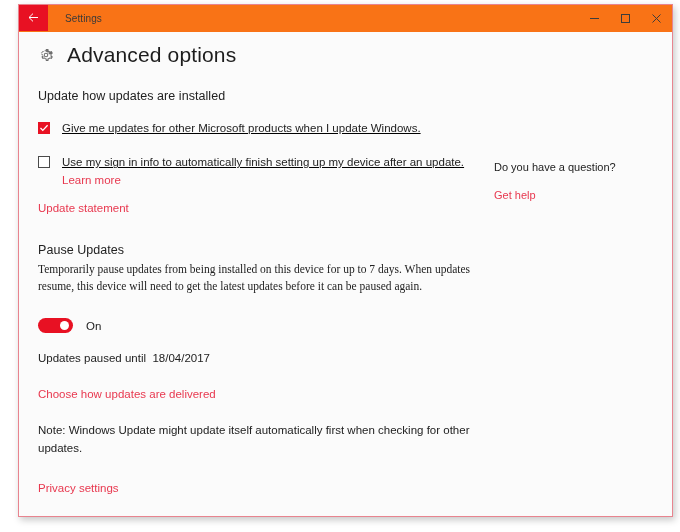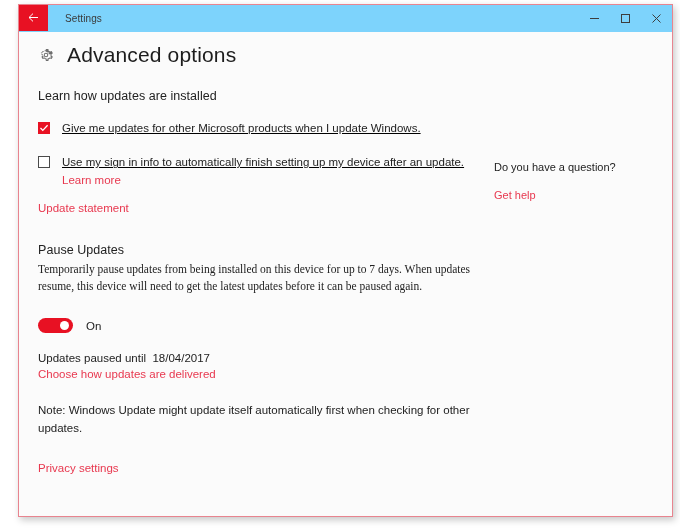--- a/index.html
+++ b/index.html
@@ -26,21 +26,21 @@
     border: 1px solid #e8848f;
     box-sizing: border-box;
     box-shadow: 2px 3px 7px rgba(0,0,0,0.22);
     overflow: hidden;
   }
 
   
   .titlebar {
     position: relative;
     height: 27px;
-    background: #7dd3fc;
+    background: #f97316;
     display: flex;
     align-items: stretch;
   }
   .back-button {
     width: 30px;
     height: 27px;
     background: #e81123;
     display: flex;
     align-items: center;
     justify-content: center;
@@ -198,21 +198,21 @@
     font-size: 11.5px;
     color: #222222;
     margin-left: 13px;
   }
   .paused-text {
     font-size: 11.5px;
     color: #222222;
     margin-top: 19px;
     white-space: pre;
   }
-  .spaced-link-1 { }
+  .spaced-link-1 { margin-top: 20px; }
   .note-text { margin-top: 20px; }
   .spaced-link-2 { margin-top: 21px; }
 </style>
 </head>
 <body>
 
 <div class="window">
 
   <div class="titlebar">
     <div class="back-button">
@@ -245,21 +245,21 @@
       <svg width="16" height="16" viewBox="0 0 24 24">
         <path fill="currentColor" d="M12 8.6a3.4 3.4 0 1 0 0 6.8 3.4 3.4 0 0 0 0-6.8zm0 5.3a1.9 1.9 0 1 1 0-3.8 1.9 1.9 0 0 1 0 3.8z"></path>
         <path fill="currentColor" d="M20.3 13.2c.04-.4.07-.8.07-1.2s-.03-.8-.07-1.2l2.06-1.5-1.9-3.3-2.4.9c-.63-.5-1.33-.9-2.08-1.18L15.6 3.1h-3.8l-.38 2.6c-.75.28-1.45.68-2.08 1.18l-2.4-.9-1.9 3.3 2.06 1.5c-.04.4-.07.8-.07 1.2s.03.8.07 1.2l-2.06 1.5 1.9 3.3 2.4-.9c.63.5 1.33.9 2.08 1.18l.38 2.6h3.8l.38-2.6c.75-.28 1.45-.68 2.08-1.18l2.4.9 1.9-3.3-2.06-1.5zm-1.5-2.22c.04.4.06.68.06 1.02 0 .34-.02.62-.06 1.02l-.13 1.06 1.32.96-.52.9-1.55-.58-.84.68c-.52.42-1.1.75-1.72.98l-1 .37-.25 1.64h-1.04l-.25-1.64-1-.37a5.9 5.9 0 0 1-1.72-.98l-.84-.68-1.55.58-.52-.9 1.32-.96-.13-1.06A8.3 8.3 0 0 1 5.3 12c0-.34.02-.62.06-1.02l.13-1.06-1.32-.96.52-.9 1.55.58.84-.68c.52-.42 1.1-.75 1.72-.98l1-.37.25-1.64h1.04l.25 1.64 1 .37c.62.23 1.2.56 1.72.98l.84.68 1.55-.58.52.9-1.32.96.13 1.06z"></path>
       </svg>
     </span>
     <div class="page-title">Advanced options</div>
   </div>
 
   <div class="content">
 
-    <div class="section-heading">Learn how updates are installed</div>
+    <div class="section-heading">Update how updates are installed</div>
 
     <div class="check-row">
       <span class="checkbox checked">
         <svg width="10" height="10" viewBox="0 0 10 10">
           <path d="M1.5 5 L3.8 7.4 L8.6 2.3" stroke="#ffffff" stroke-width="1.3" fill="none"></path>
         </svg>
       </span>
       <div class="check-body">
         <div class="check-label">Give me updates for other Microsoft products when I update Windows.</div>
       </div>

